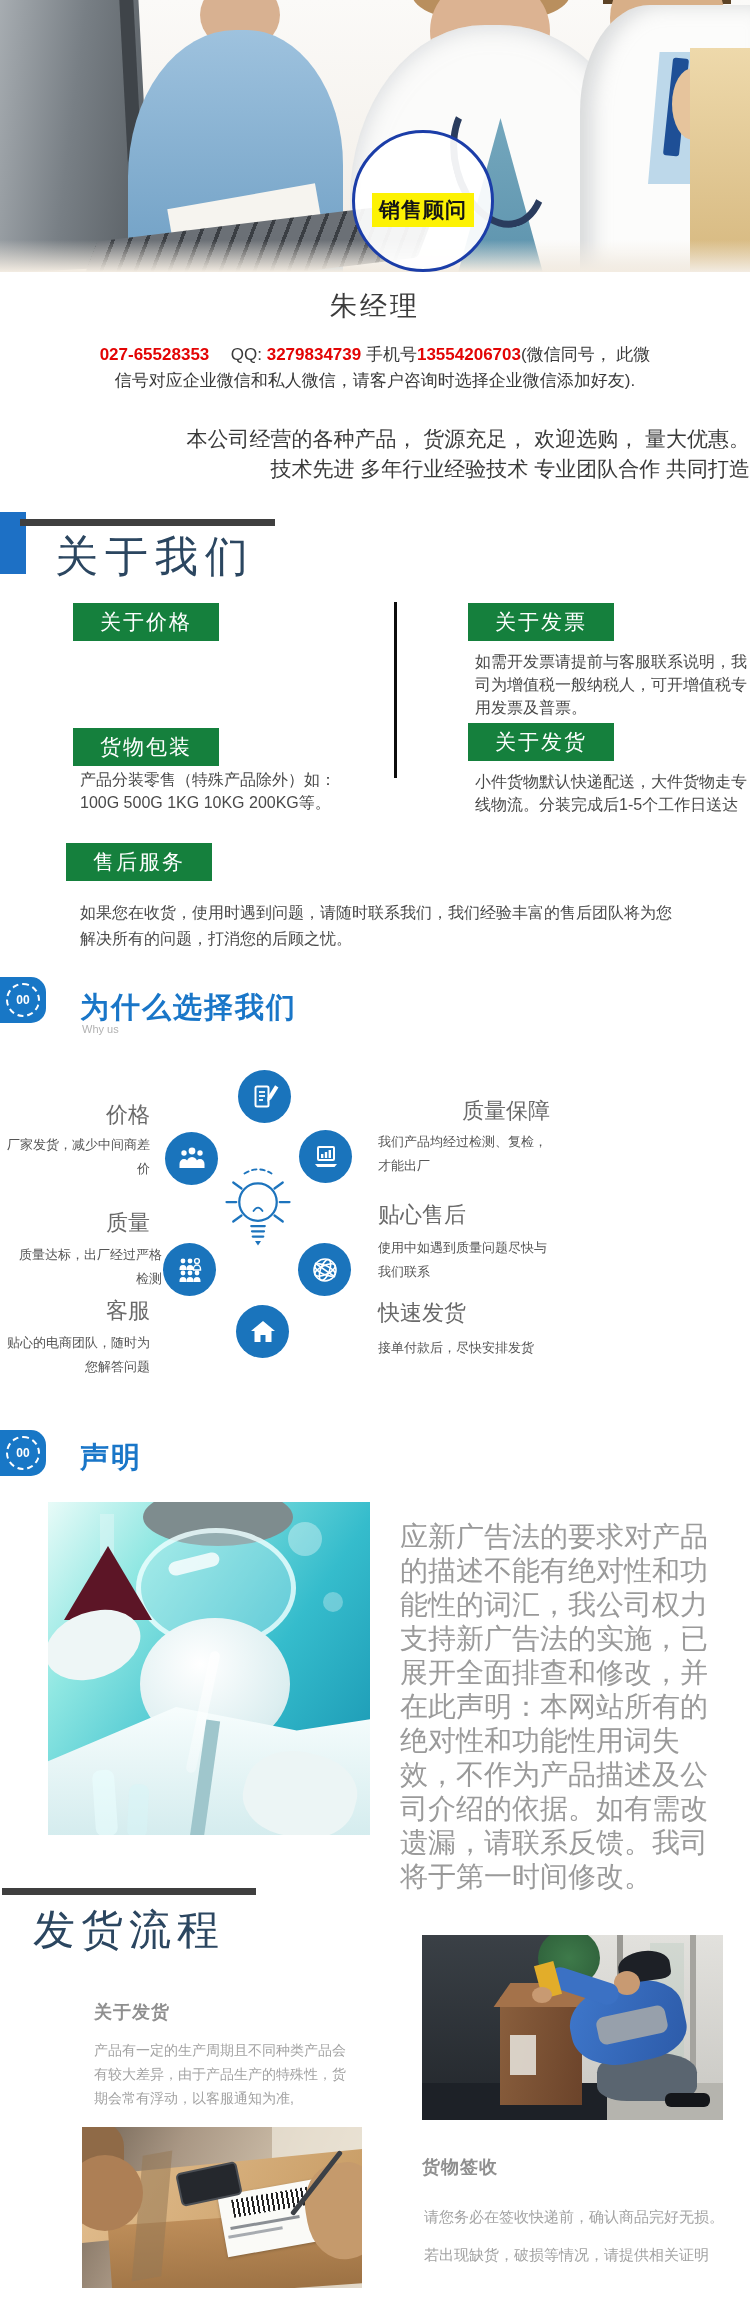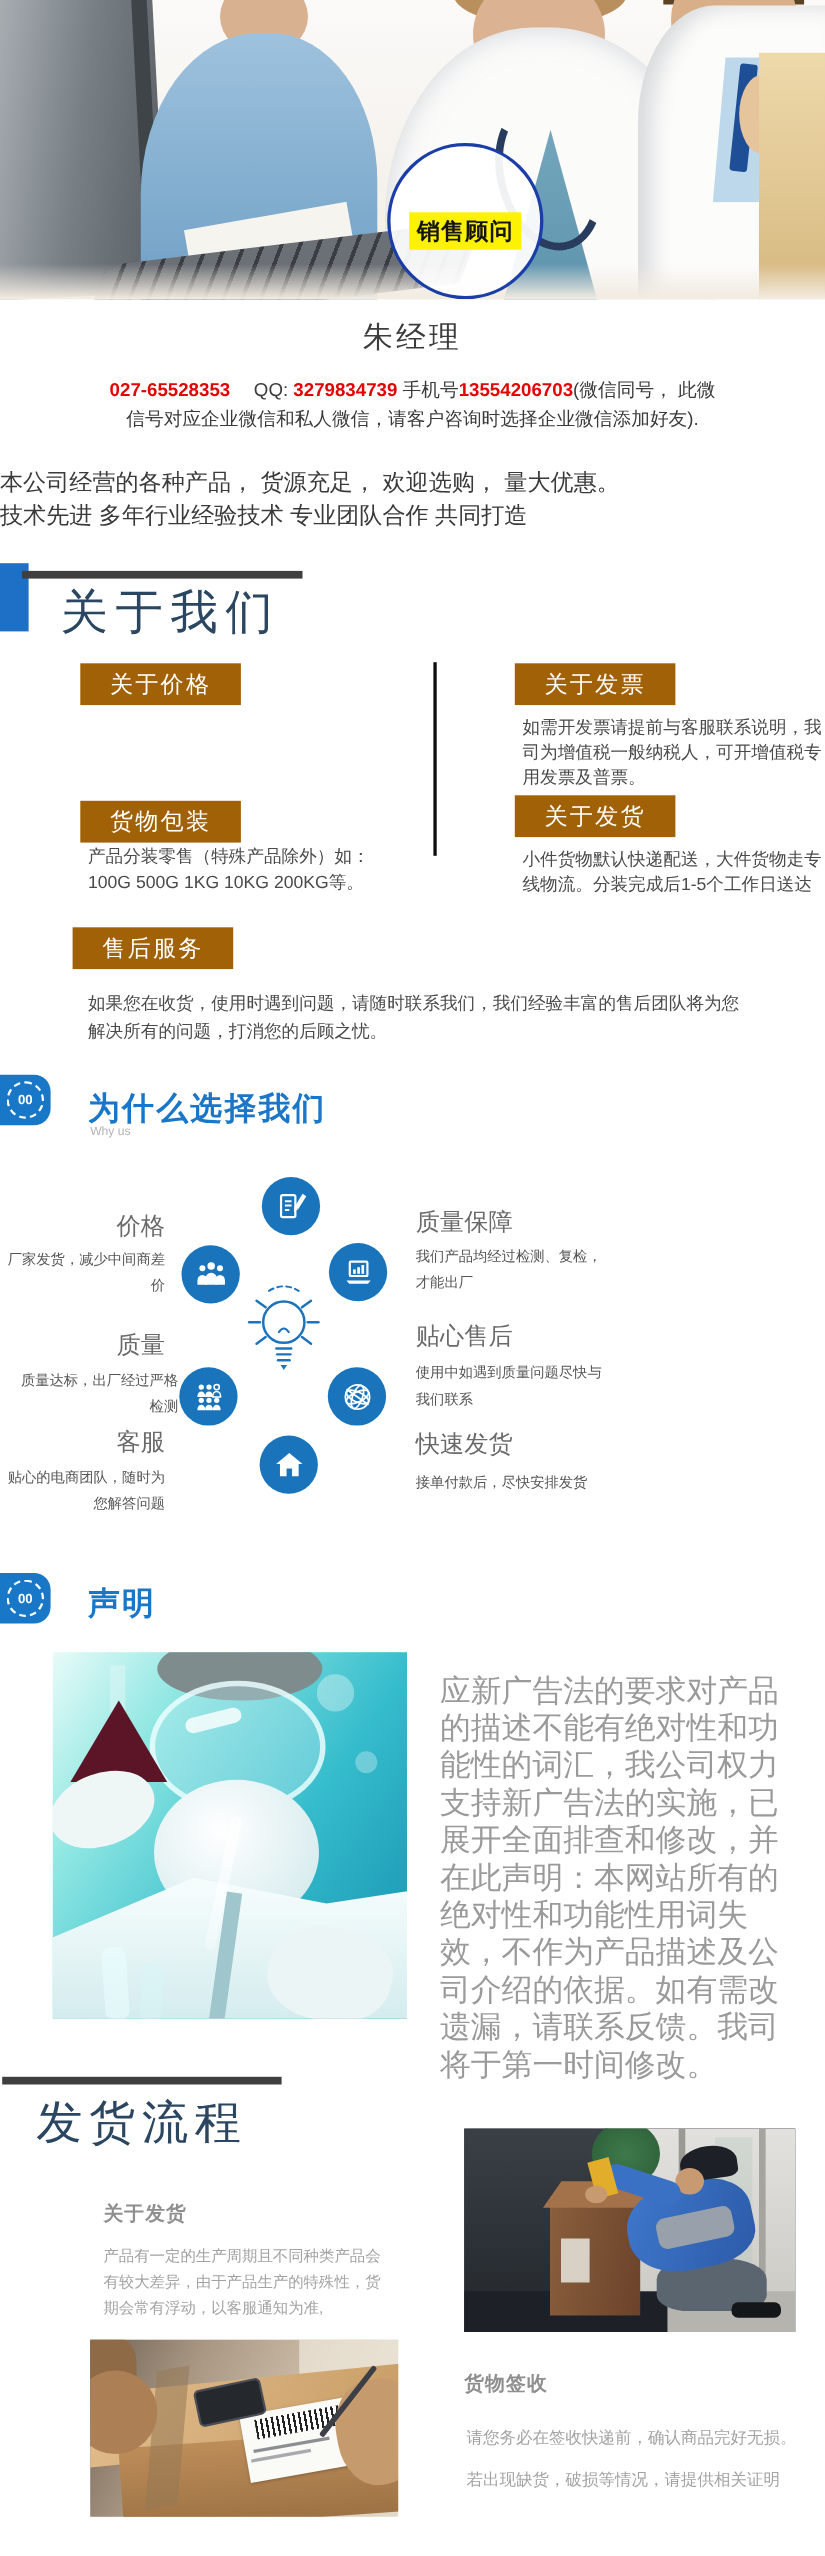--- a/index.html
+++ b/index.html
@@ -31,27 +31,27 @@
   .h-blonde-face{left:672px;top:68px;width:42px;height:72px;background:#e6c49c;border-radius:50%;}
   .h-deskglow{left:0;top:240px;width:750px;height:32px;background:linear-gradient(rgba(255,255,255,0),#f3ece2);}
   .h-badge{left:352px;top:130px;width:142px;height:142px;background:rgba(255,255,255,.93);border:3px solid #1b3da8;border-radius:50%;box-sizing:border-box;display:flex;align-items:center;justify-content:center;}
   .h-badge-label{background:#fdf203;color:#151515;font-size:21px;font-weight:bold;padding:3px 7px;letter-spacing:1px;margin-top:18px;}
 
   
   .manager{left:0;top:288px;width:750px;text-align:center;font-size:27px;color:#3c3c3c;letter-spacing:3px;}
   .contact-line{left:95px;top:342px;width:560px;text-align:center;font-size:17px;line-height:26px;color:#3a3a3a;}
   .red{color:#e30404;font-weight:bold;}
   .sp{display:inline-block;width:12px;}
-  .intro{left:0;top:424px;width:750px;text-align:left;font-size:21px;line-height:30px;color:#3a3a3a;}
+  .intro{left:0;top:424px;width:750px;text-align:right;font-size:21px;line-height:30px;color:#3a3a3a;}
 
   
   .ab-square{left:0;top:512px;width:26px;height:62px;background:#1d70c5;}
   .ab-bar{left:20px;top:519px;width:255px;height:7px;background:#3f3f3f;}
   .ab-title{left:55px;top:528px;font-family:"Liberation Serif",serif;font-size:43px;color:#2b4660;letter-spacing:7px;}
-  .blue-btn{width:146px;height:38px;background:#a16207;color:#fff;font-family:"Liberation Serif",serif;font-size:21px;letter-spacing:2px;display:flex;align-items:center;justify-content:center;}
+  .blue-btn{width:146px;height:38px;background:#15803d;color:#fff;font-family:"Liberation Serif",serif;font-size:21px;letter-spacing:2px;display:flex;align-items:center;justify-content:center;}
   .ab-para{font-size:16px;line-height:23px;color:#4a4a4a;}
   .b0{left:73px;top:603px;} .p0{left:80px;top:652px;width:286px;}
   .b1{left:468px;top:603px;} .p1{left:475px;top:650px;width:282px;}
   .b2{left:73px;top:728px;} .p2{left:80px;top:768px;width:286px;}
   .b3{left:468px;top:723px;} .p3{left:475px;top:770px;width:282px;}
   .b4{left:66px;top:843px;} .p4{left:80px;top:900px;width:605px;line-height:26px;}
   .ab-divider{left:394px;top:602px;width:3px;height:176px;background:#0d0d0d;}
 
   
   .sec-badge{width:46px;height:46px;background:#1877c6;border-radius:0 15px 15px 0;display:flex;align-items:center;justify-content:center;}
@@ -65,21 +65,21 @@
 
   
   .w-item{position:absolute;}
   .w-title{font-size:22px;color:#6a6a6a;margin:0;font-weight:400;}
   .w-desc{font-size:13px;line-height:24px;color:#555;margin:0;}
   .wl{left:0;width:150px;text-align:right;}
   .wr{left:378px;width:172px;text-align:left;}
   .wl1{top:1100px;} .wl1d{top:1133px;}
   .wl2{top:1208px;} .wl2d{top:1243px;padding-left:12px;}
   .wl3{top:1296px;} .wl3d{top:1331px;}
-  .wr1{top:1096px;} .wr1d{top:1130px;}
+  .wr1{top:1096px;text-align:right;} .wr1d{top:1130px;}
   .wr2{top:1200px;} .wr2d{top:1236px;}
   .wr3{top:1298px;} .wr3d{top:1336px;}
   .circle{position:absolute;width:53px;height:53px;border-radius:50%;background:#1a74bc;display:flex;align-items:center;justify-content:center;}
   .c1{left:238px;top:1070px;} .c2{left:165px;top:1132px;} .c3{left:299px;top:1130px;}
   .c4{left:163px;top:1243px;} .c5{left:298px;top:1243px;} .c6{left:236px;top:1305px;}
   .bulb{left:222px;top:1166px;}
 
   
   .st-img{left:48px;top:1502px;width:322px;height:333px;overflow:hidden;background:linear-gradient(125deg,#e8fbf8 0%,#8fe7e2 25%,#35bccc 60%,#148fae 100%);}
   .st-img div{position:absolute;}

